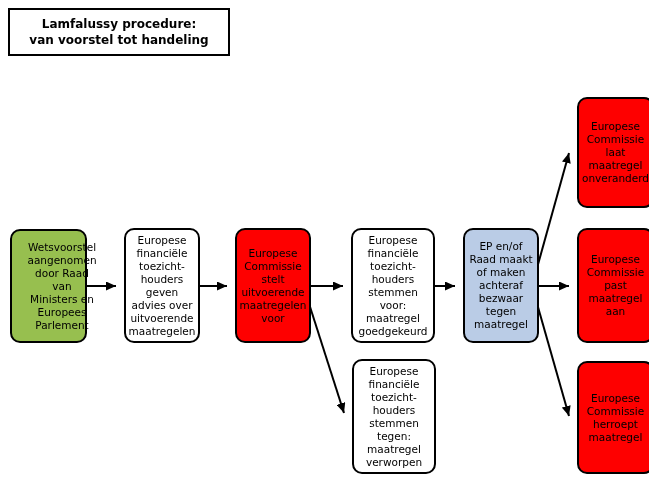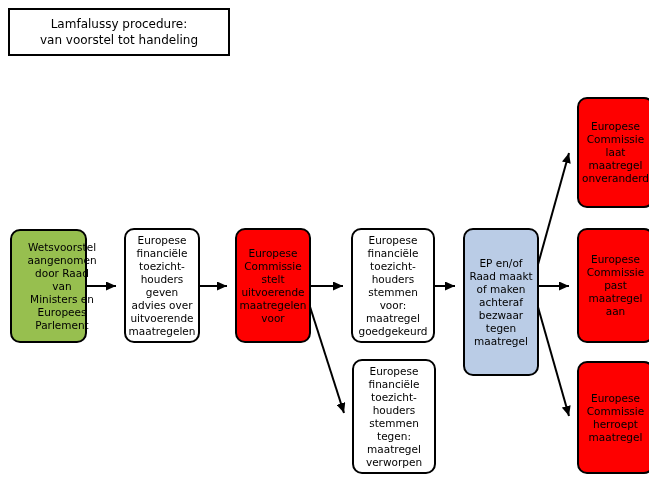--- a/index.html
+++ b/index.html
@@ -26,20 +26,21 @@
     background: #ffffff;
     display: flex;
     align-items: center;
     justify-content: center;
     text-align: center;
     white-space: pre-line;
     font-size: 12px;
     line-height: 16px;
     box-sizing: border-box;
     z-index: 2;
+    font-weight: bold;
   }
   .node {
     position: absolute;
     border: 2px solid #000000;
     border-radius: 10px;
     display: flex;
     align-items: center;
     justify-content: center;
     text-align: center;
     white-space: pre-line;
@@ -52,21 +53,21 @@
   }
   .fill-green { background: #97BF4F; padding-left: 29px; }
   .fill-red   { background: #FE0000; }
   .fill-blue  { background: #BACCE6; }
   .fill-white { background: #FFFFFF; }
 
   .n0 { left: 3px;   top: 229px; width: 77px; height: 114px; }
   .n1 { left: 117px; top: 228px; width: 76px; height: 115px; }
   .n2 { left: 228px; top: 228px; width: 76px; height: 115px; }
   .n3 { left: 344px; top: 228px; width: 84px; height: 115px; }
-  .n4 { left: 456px; top: 228px; width: 76px; height: 148px; }
+  .n4 { left: 456px; top: 228px; width: 76px; height: 115px; }
   .n5 { left: 570px; top: 97px;  width: 77px; height: 111px; }
   .n6 { left: 570px; top: 228px; width: 77px; height: 115px; }
   .n7 { left: 570px; top: 361px; width: 77px; height: 113px; }
   .n8 { left: 345px; top: 359px; width: 84px; height: 115px; }
 </style>
 </head>
 <body>
 
 <div class="canvas">
 

